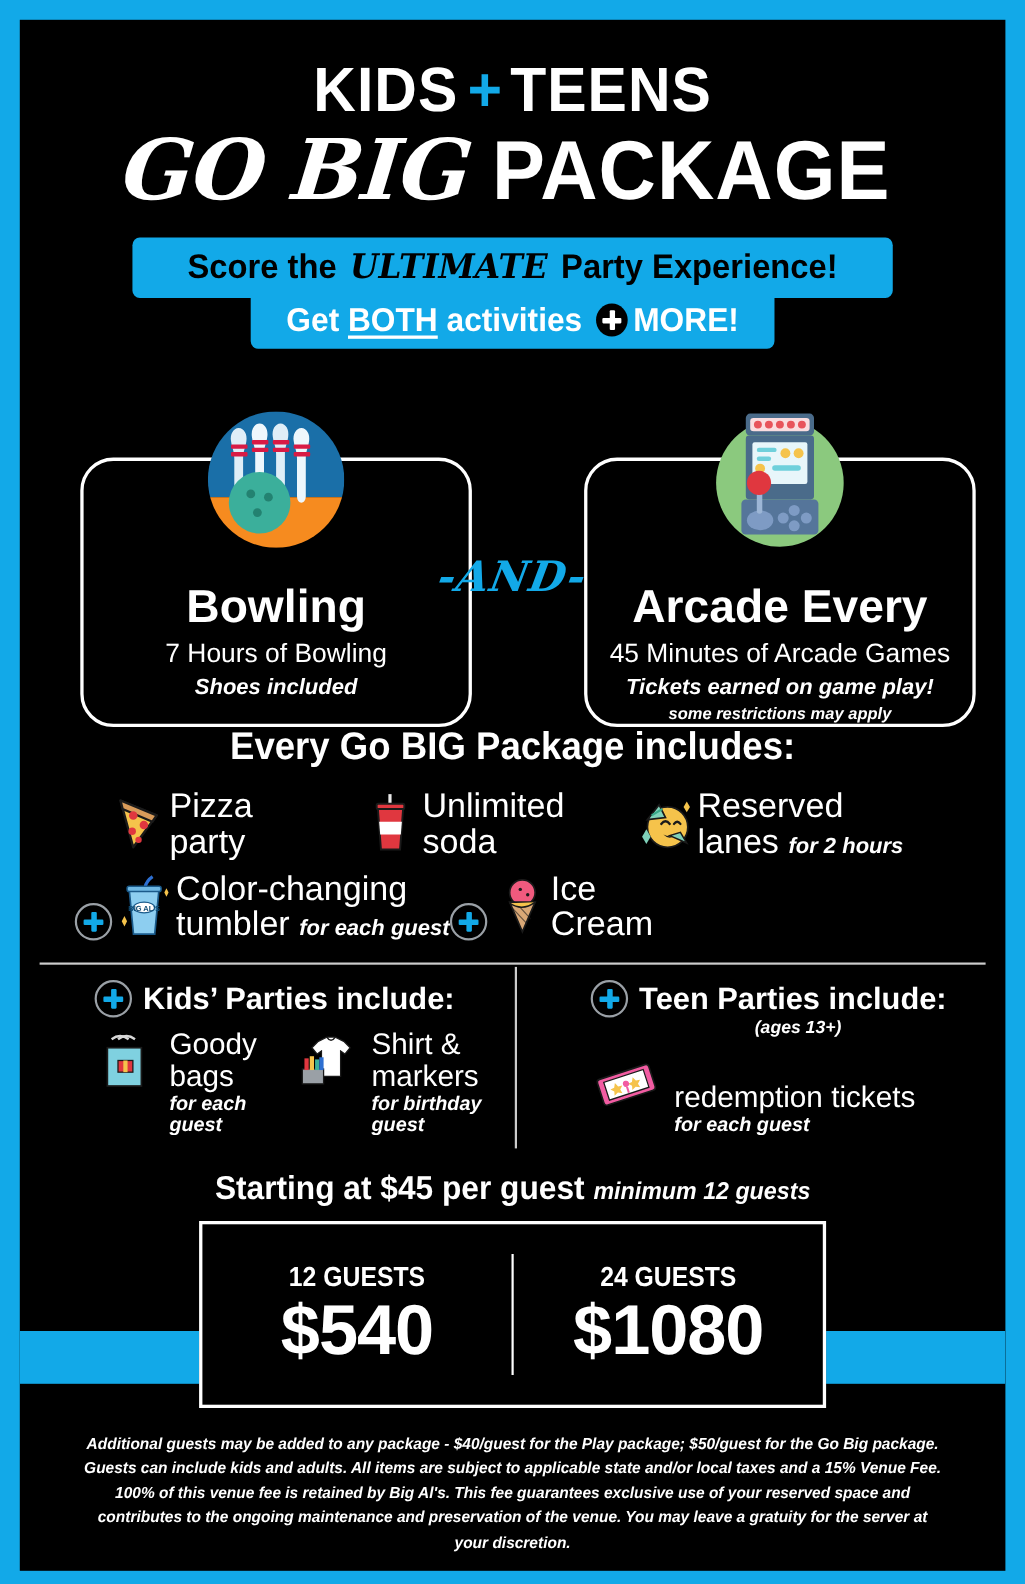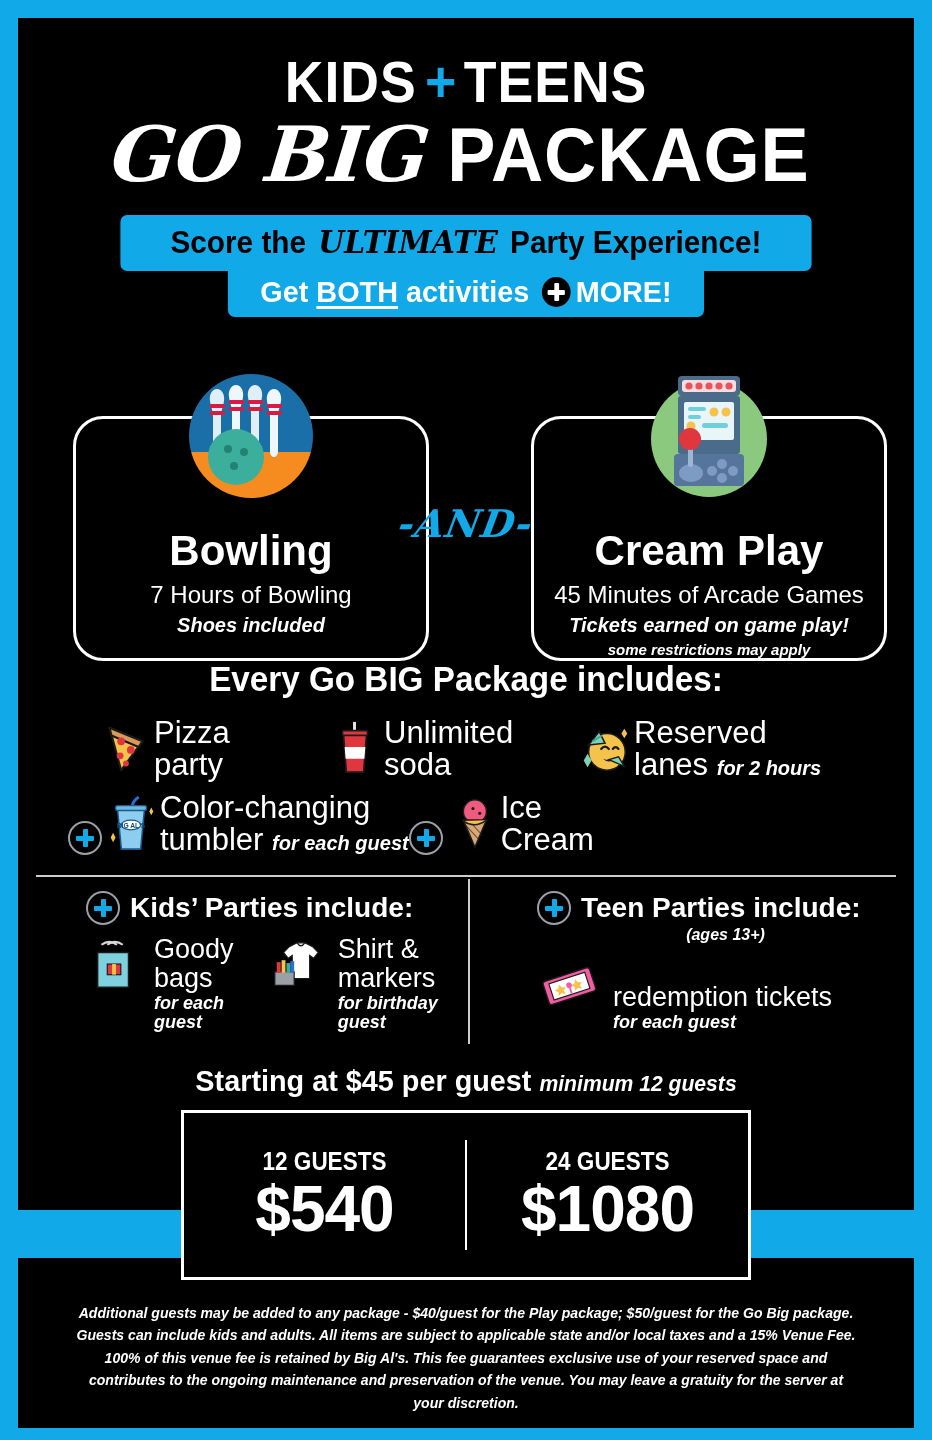--- a/index.html
+++ b/index.html
@@ -266,21 +266,21 @@
         <ellipse cx="57" cy="112" rx="12" ry="9" fill="#7E9BC4"></ellipse>
         <rect x="54" y="80" width="5" height="26" rx="2.5" fill="#9DB6D6"></rect>
         <circle cx="56" cy="78" r="11" fill="#E0373F"></circle>
         <g fill="#7E9BC4">
           <circle cx="88" cy="103" r="5"></circle>
               <circle cx="99" cy="110" r="5"></circle>
           <circle cx="88" cy="117" r="5"></circle>
               <circle cx="78" cy="110" r="5"></circle>
         </g>
       </svg>
-      <div class="card-title">Cream Play</div>
+      <div class="card-title">Arcade Every</div>
       <div class="card-sub">45 Minutes of Arcade Games</div>
       <div class="card-note">Tickets earned on game play!</div>
       <div class="card-fine">some restrictions may apply</div>
     </div>
   </div>
 
   <div class="inc-title">Every Go BIG Package includes:</div>
 
   <div class="inc-rows">
     <div class="inc-row r1">

